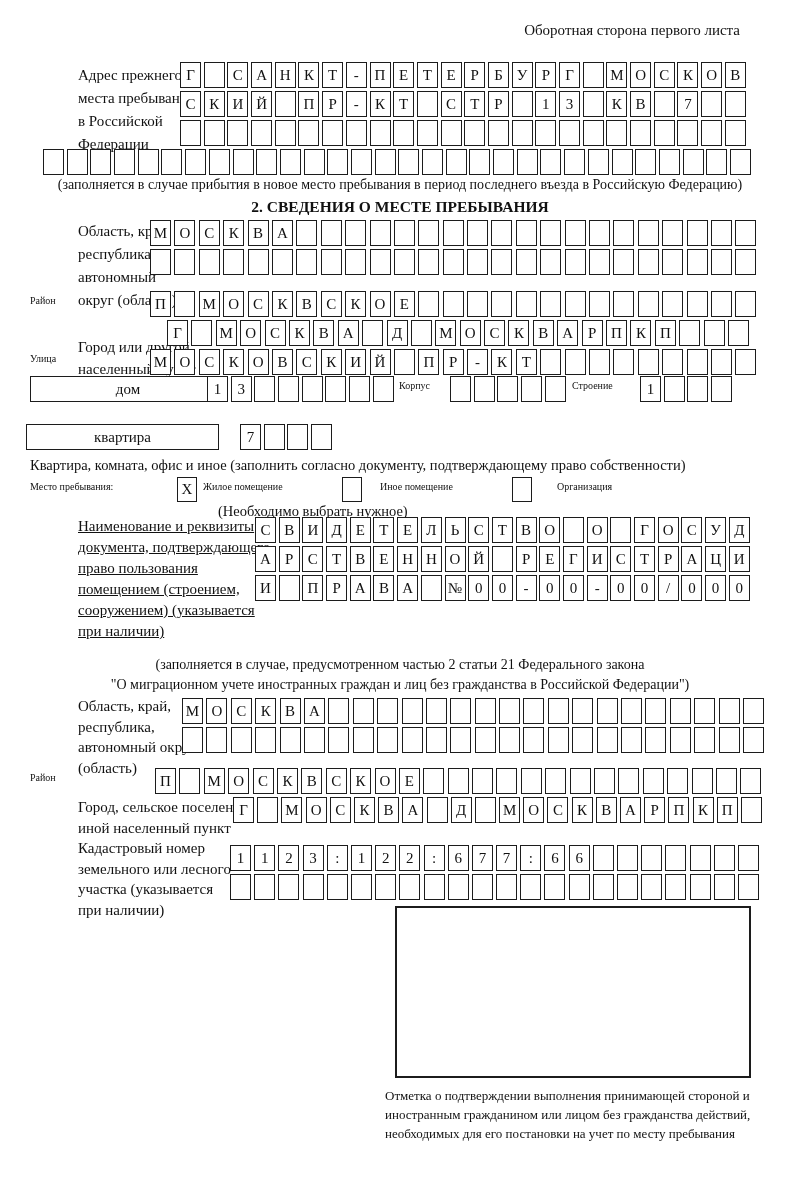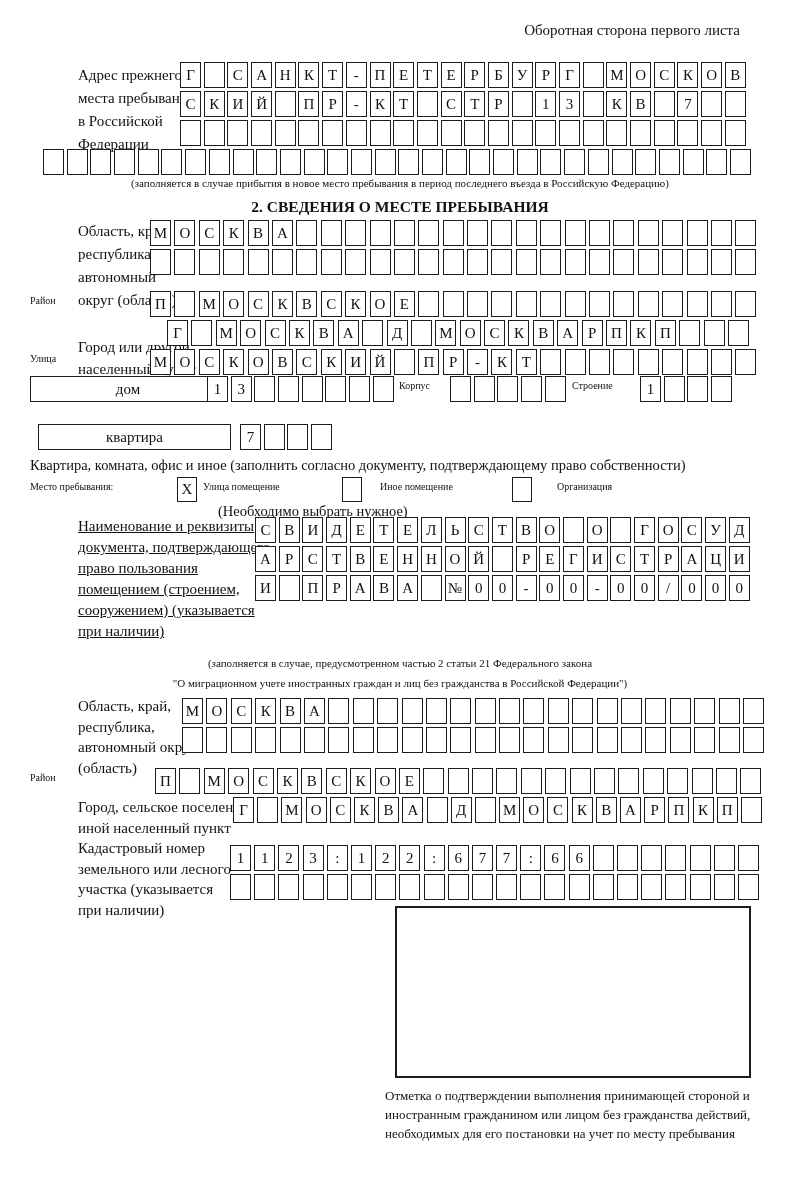--- a/index.html
+++ b/index.html
@@ -22,21 +22,21 @@
     border:1.6px solid #1c1c1c;background:#fff;
     display:flex;align-items:center;justify-content:center;
     font-size:15px;line-height:1;color:#111;
   }
   .wbox{
     position:absolute;box-sizing:border-box;height:26px;border:1.6px solid #1c1c1c;
     display:flex;align-items:center;justify-content:center;font-size:15px;background:#fff;
   }
   .inline-lbl{position:absolute;font-size:10px;white-space:nowrap;}
   .caption{position:absolute;font-size:14.5px;white-space:nowrap;}
-  .note-center{position:absolute;left:0;width:800px;text-align:center;font-size:11px;}
+  .note-center{position:absolute;left:0;width:800px;text-align:center;font-size:14px;}
   .title{position:absolute;left:0;width:800px;text-align:center;font-size:15.5px;font-weight:bold;}
   .cb{
     position:absolute;box-sizing:border-box;width:20px;height:25px;border:1.6px solid #1c1c1c;
     display:flex;align-items:center;justify-content:center;font-size:15px;background:#fff;
   }
   .stamp{position:absolute;box-sizing:border-box;border:2px solid #1c1c1c;background:#fff;}
   .stamp-caption{position:absolute;text-align:left;font-size:13px;line-height:19px;}
 </style>
 </head>
 <body>
@@ -331,36 +331,36 @@
       <div class="cell"></div>
     </div>
   <div class="inline-lbl" style="left:572px;top:380px">Строение</div>
   <div class="cellrow ga" style="left:640px;top:376px">
       <div class="cell">1</div>
       <div class="cell"></div>
       <div class="cell"></div>
       <div class="cell"></div>
     </div>
 
-  <div class="wbox" style="left:38px;top:424px;width:193px">
+  <div class="wbox" style="left:26px;top:424px;width:193px">
     <span>квартира</span>
   </div>
   <div class="cellrow ga" style="left:240px;top:424px">
       <div class="cell">7</div>
       <div class="cell"></div>
       <div class="cell"></div>
       <div class="cell"></div>
     </div>
   <div class="caption" style="left:30px;top:457px">Квартира, комната, офис и иное (заполнить согласно документу, подтверждающему право собственности)</div>
 
   <div class="inline-lbl" style="left:30px;top:481px">Место пребывания:</div>
   <div class="cb" style="left:177px;top:477px">
     <span>X</span>
   </div>
-  <div class="inline-lbl" style="left:203px;top:481px">Улица помещение</div>
+  <div class="inline-lbl" style="left:203px;top:481px">Жилое помещение</div>
   <div class="cb" style="left:342px;top:477px">
     <span></span>
   </div>
   <div class="inline-lbl" style="left:380px;top:481px">Иное помещение</div>
   <div class="cb" style="left:512px;top:477px">
     <span></span>
   </div>
   <div class="inline-lbl" style="left:557px;top:481px">Организация</div>
   <div class="caption" style="left:218px;top:503px">(Необходимо выбрать нужное)</div>
 

